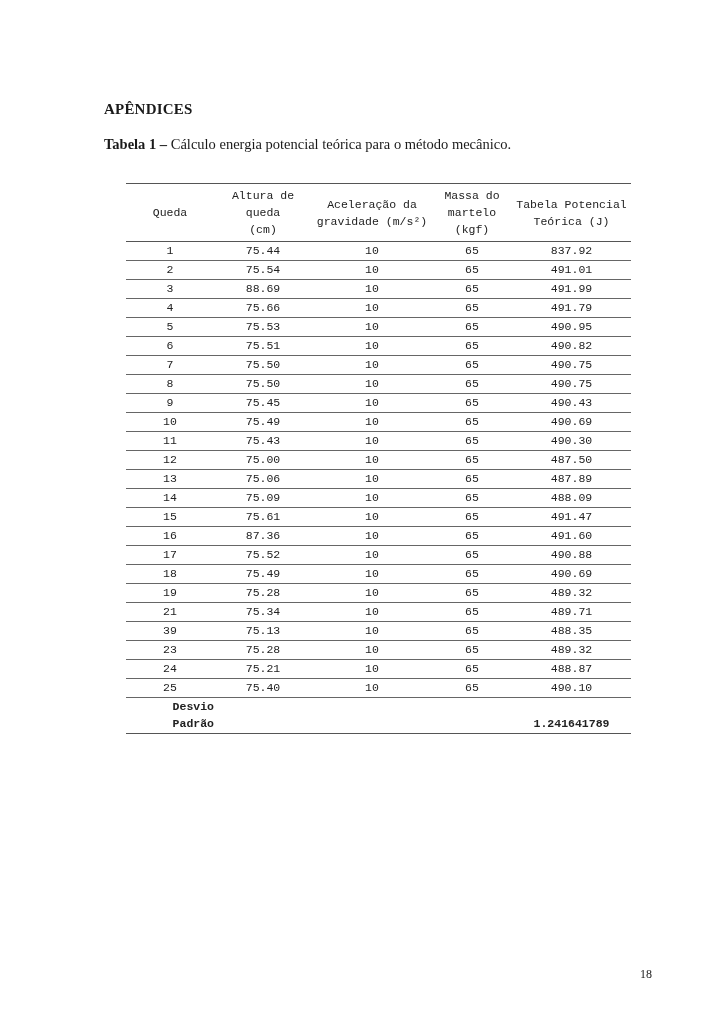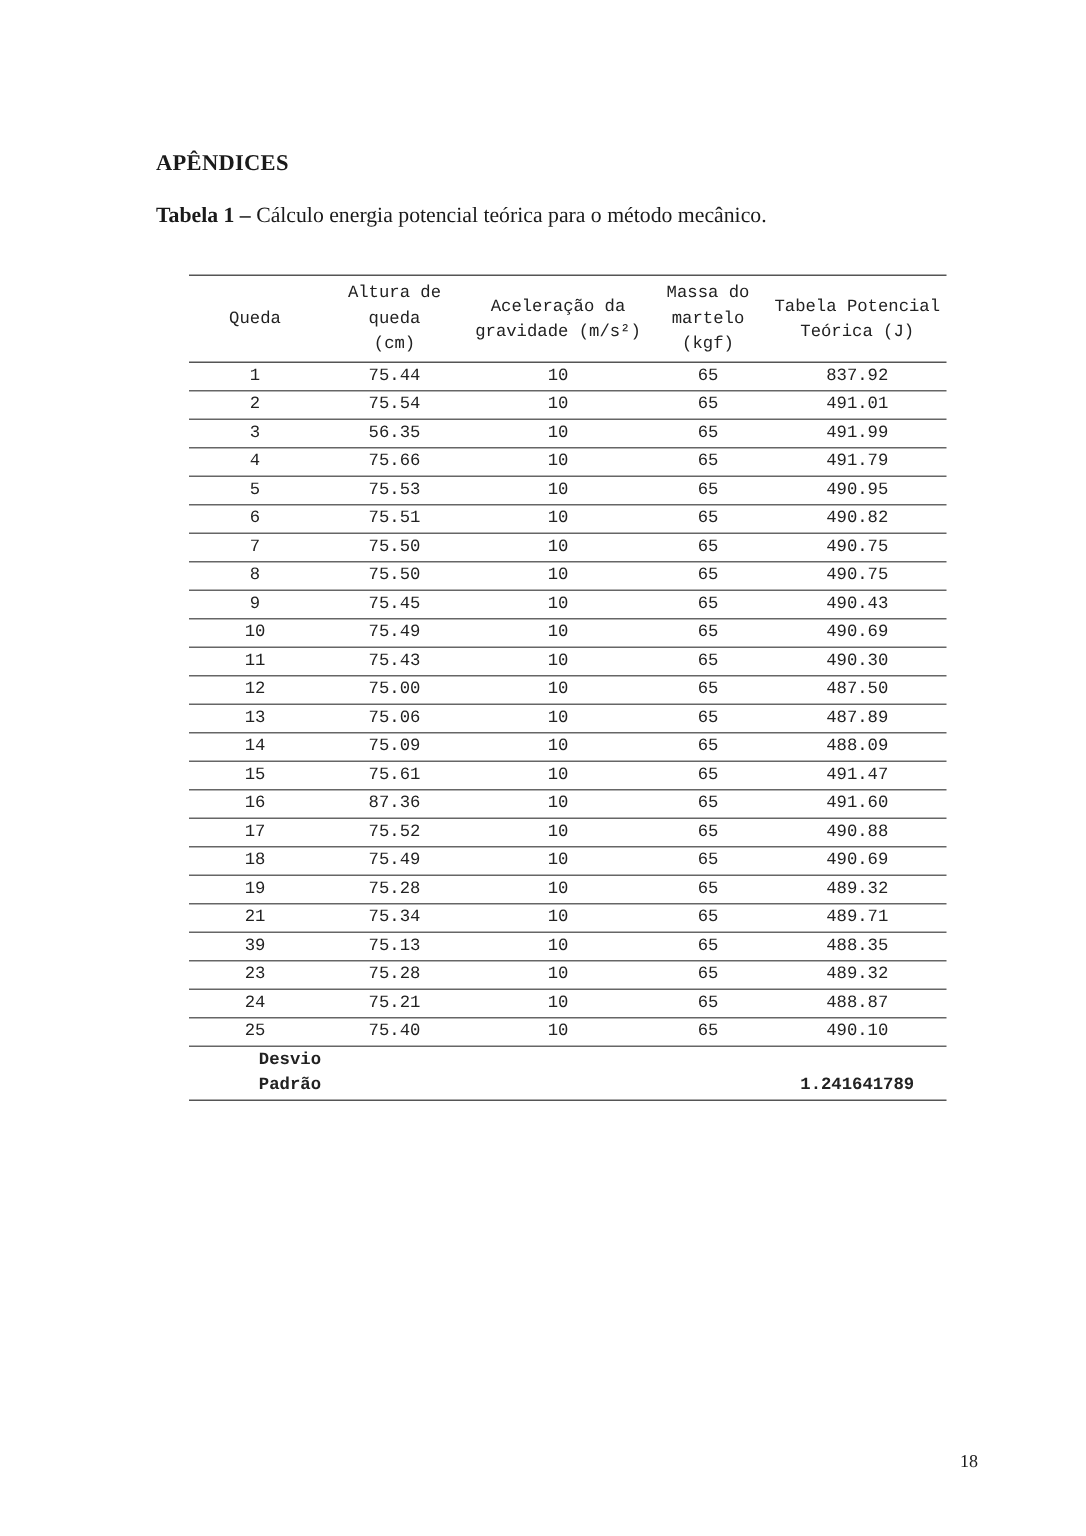--- a/index.html
+++ b/index.html
@@ -49,21 +49,21 @@
       </tr>
       <tr>
         <td>2</td>
         <td>75.54</td>
         <td>10</td>
         <td>65</td>
         <td>491.01</td>
       </tr>
       <tr>
         <td>3</td>
-        <td>56.35</td>
+        <td>88.69</td>
         <td>10</td>
         <td>65</td>
         <td>491.99</td>
       </tr>
       <tr>
         <td>4</td>
         <td>75.66</td>
         <td>10</td>
         <td>65</td>
         <td>491.79</td>

